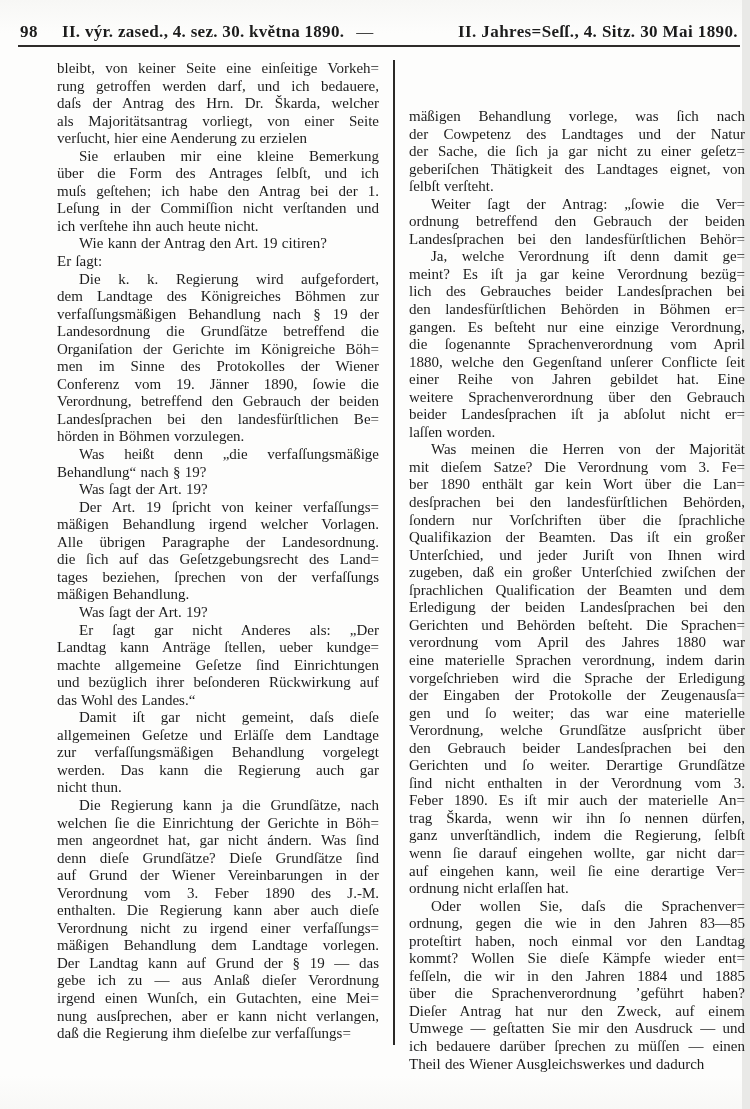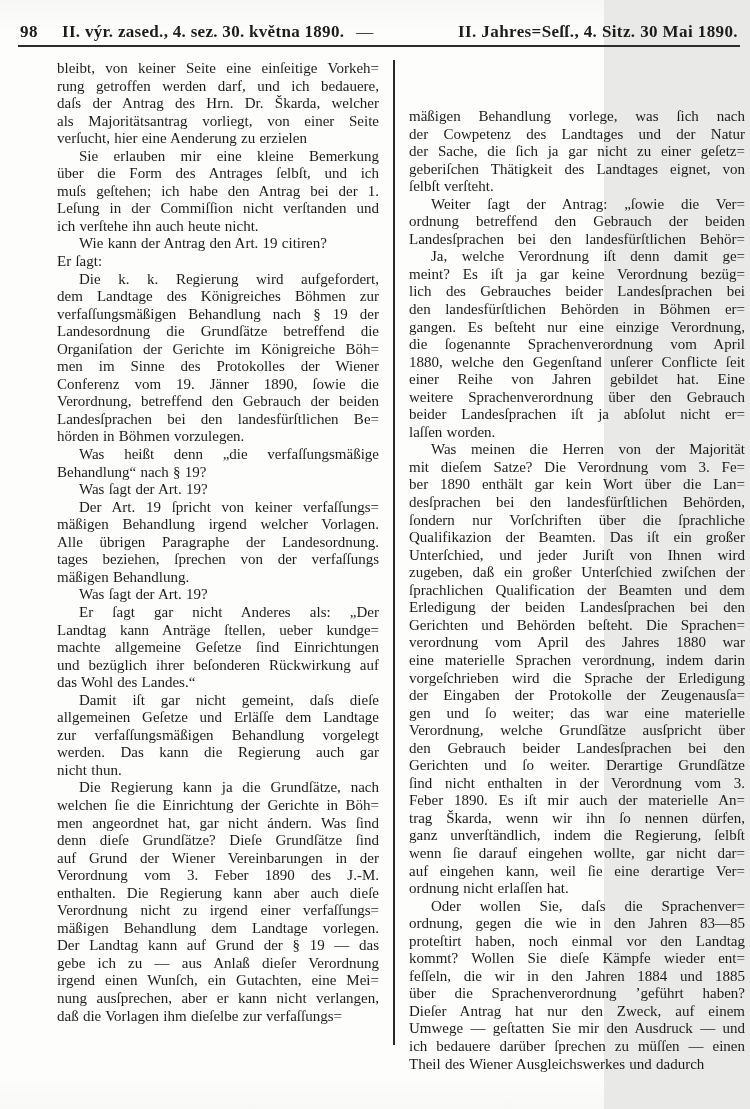--- a/index.html
+++ b/index.html
@@ -4,21 +4,21 @@
 <style>
   html, body { margin: 0; padding: 0; }
   body {
     width: 750px; height: 1109px;
     background: #e9e9e7;
     font-family: "Liberation Serif", serif;
     overflow: hidden;
   }
   .page {
     position: relative;
-    width: 604px; height: 1109px;
+    width: 742px; height: 1109px;
     background: linear-gradient(180deg, #f7f7f5 0%, #fdfdfc 3%, #fdfdfc 97%, #f8f8f6 100%);
     color: #1c1c1c;
   }
   .header {
     position: absolute;
     top: 22px; left: 20px; width: 718px;
     display: flex; align-items: baseline;
     font-size: 17px;
     white-space: nowrap;
   }
@@ -93,20 +93,21 @@
         <div class="line">Conferenz vom 19. Jänner 1890, ſowie die</div>
         <div class="line">Verordnung, betreffend den Gebrauch der beiden</div>
         <div class="line">Landesſprachen bei den landesfürſtlichen Be=</div>
         <div class="line pend">hörden in Böhmen vorzulegen.</div>
         <div class="line pstart">Was heißt denn „die verfaſſungsmäßige</div>
         <div class="line pend">Behandlung“ nach § 19?</div>
         <div class="line pstart pend">Was ſagt der Art. 19?</div>
         <div class="line pstart">Der Art. 19 ſpricht von keiner verfaſſungs=</div>
         <div class="line">mäßigen Behandlung irgend welcher Vorlagen.</div>
         <div class="line">Alle übrigen Paragraphe der Landesordnung.</div>
+        <div class="line">die ſich auf das Geſetzgebungsrecht des Land=</div>
         <div class="line">tages beziehen, ſprechen von der verfaſſungs</div>
         <div class="line pend">mäßigen Behandlung.</div>
         <div class="line pstart pend">Was ſagt der Art. 19?</div>
         <div class="line pstart">Er ſagt gar nicht Anderes als: „Der</div>
         <div class="line">Landtag kann Anträge ſtellen, ueber kundge=</div>
         <div class="line">machte allgemeine Geſetze ſind Einrichtungen</div>
         <div class="line">und bezüglich ihrer beſonderen Rückwirkung auf</div>
         <div class="line pend">das Wohl des Landes.“</div>
         <div class="line pstart">Damit iſt gar nicht gemeint, daſs dieſe</div>
         <div class="line">allgemeinen Geſetze und Erläſſe dem Landtage</div>
@@ -119,21 +120,21 @@
         <div class="line">denn dieſe Grundſätze? Dieſe Grundſätze ſind</div>
         <div class="line">auf Grund der Wiener Vereinbarungen in der</div>
         <div class="line">Verordnung vom 3. Feber 1890 des J.-M.</div>
         <div class="line">enthalten. Die Regierung kann aber auch dieſe</div>
         <div class="line">Verordnung nicht zu irgend einer verfaſſungs=</div>
         <div class="line">mäßigen Behandlung dem Landtage vorlegen.</div>
         <div class="line">Der Landtag kann auf Grund der § 19 — das</div>
         <div class="line">gebe ich zu — aus Anlaß dieſer Verordnung</div>
         <div class="line">irgend einen Wunſch, ein Gutachten, eine Mei=</div>
         <div class="line">nung ausſprechen, aber er kann nicht verlangen,</div>
-        <div class="line pend">daß die Vorlagen ihm dieſelbe zur verfaſſungs=</div>
+        <div class="line pend">daß die Regierung ihm dieſelbe zur verfaſſungs=</div>
       </div>
     <div class="divider"></div>
     <div class="col col-right" id="col-right">
         <div class="line">mäßigen Behandlung vorlege, was ſich nach</div>
         <div class="line">der Cowpetenz des Landtages und der Natur</div>
         <div class="line">der Sache, die ſich ja gar nicht zu einer geſetz=</div>
         <div class="line">geberiſchen Thätigkeit des Landtages eignet, von</div>
         <div class="line pend">ſelbſt verſteht.</div>
         <div class="line pstart">Weiter ſagt der Antrag: „ſowie die Ver=</div>
         <div class="line">ordnung betreffend den Gebrauch der beiden</div>

